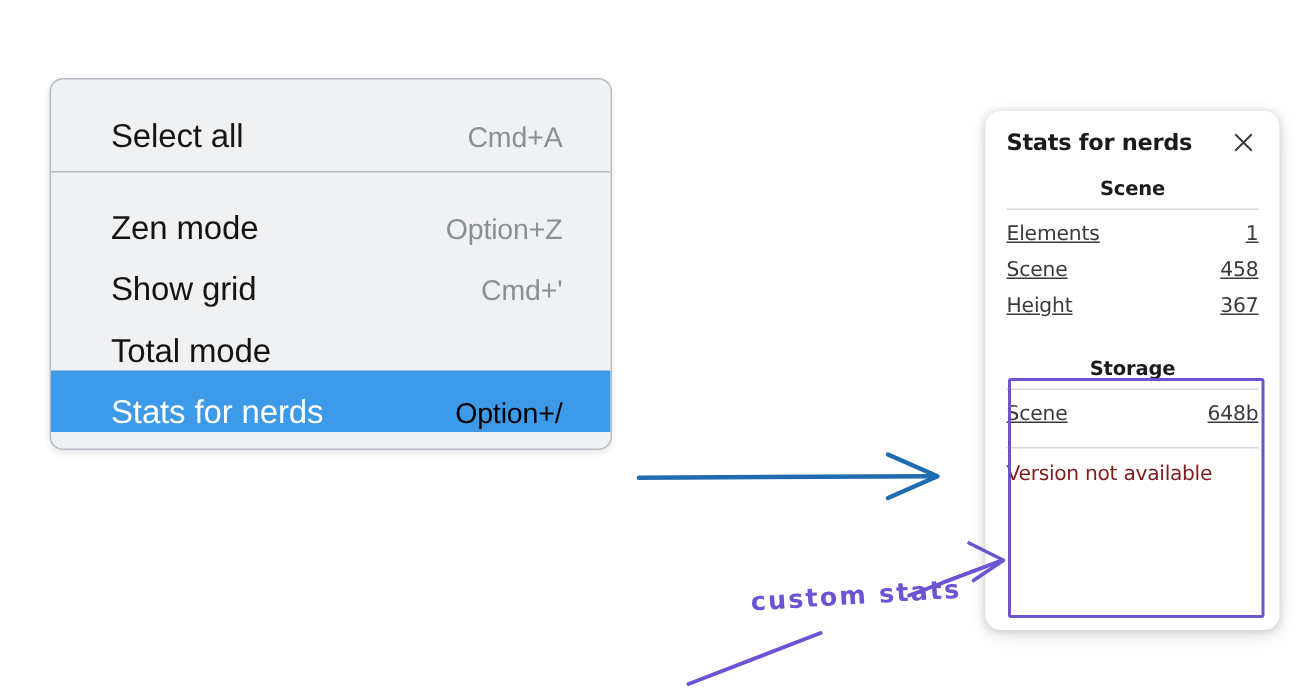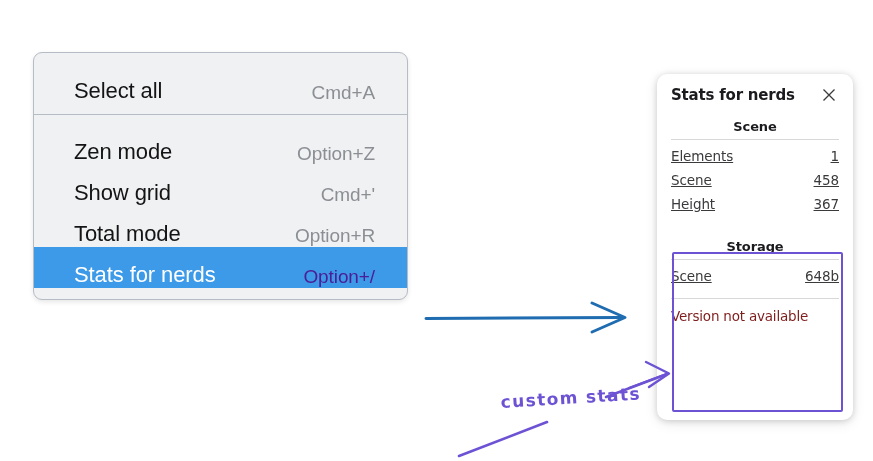--- a/index.html
+++ b/index.html
@@ -55,21 +55,21 @@
   .menu-item .mi-shortcut {
     font-size: 19px;
     color: #8b8f94;
     white-space: nowrap;
     letter-spacing: -0.1px;
   }
   .menu-item.selected {
     background: #3d9ae8;
   }
   .menu-item.selected .mi-label { color: #ffffff; }
-  .menu-item.selected .mi-shortcut { color: #4c1d95; }
+  .menu-item.selected .mi-shortcut { color: #000000; }
 
   
   #stats-panel {
     position: absolute;
     left: 657px;
     top: 74px;
     width: 196px;
     height: 346px;
     background: #ffffff;
     border-radius: 10px;
@@ -188,21 +188,20 @@
     <div class="menu-item">
       <span class="mi-label">Zen mode</span>
       <span class="mi-shortcut">Option+Z</span>
     </div>
     <div class="menu-item">
       <span class="mi-label">Show grid</span>
       <span class="mi-shortcut">Cmd+'</span>
     </div>
     <div class="menu-item">
       <span class="mi-label">Total mode</span>
-      <span class="mi-shortcut">Option+R</span>
     </div>
     <div class="menu-item selected">
       <span class="mi-label">Stats for nerds</span>
       <span class="mi-shortcut">Option+/</span>
     </div>
   </div>
 
 </div>
 
 <div id="stats-panel">

